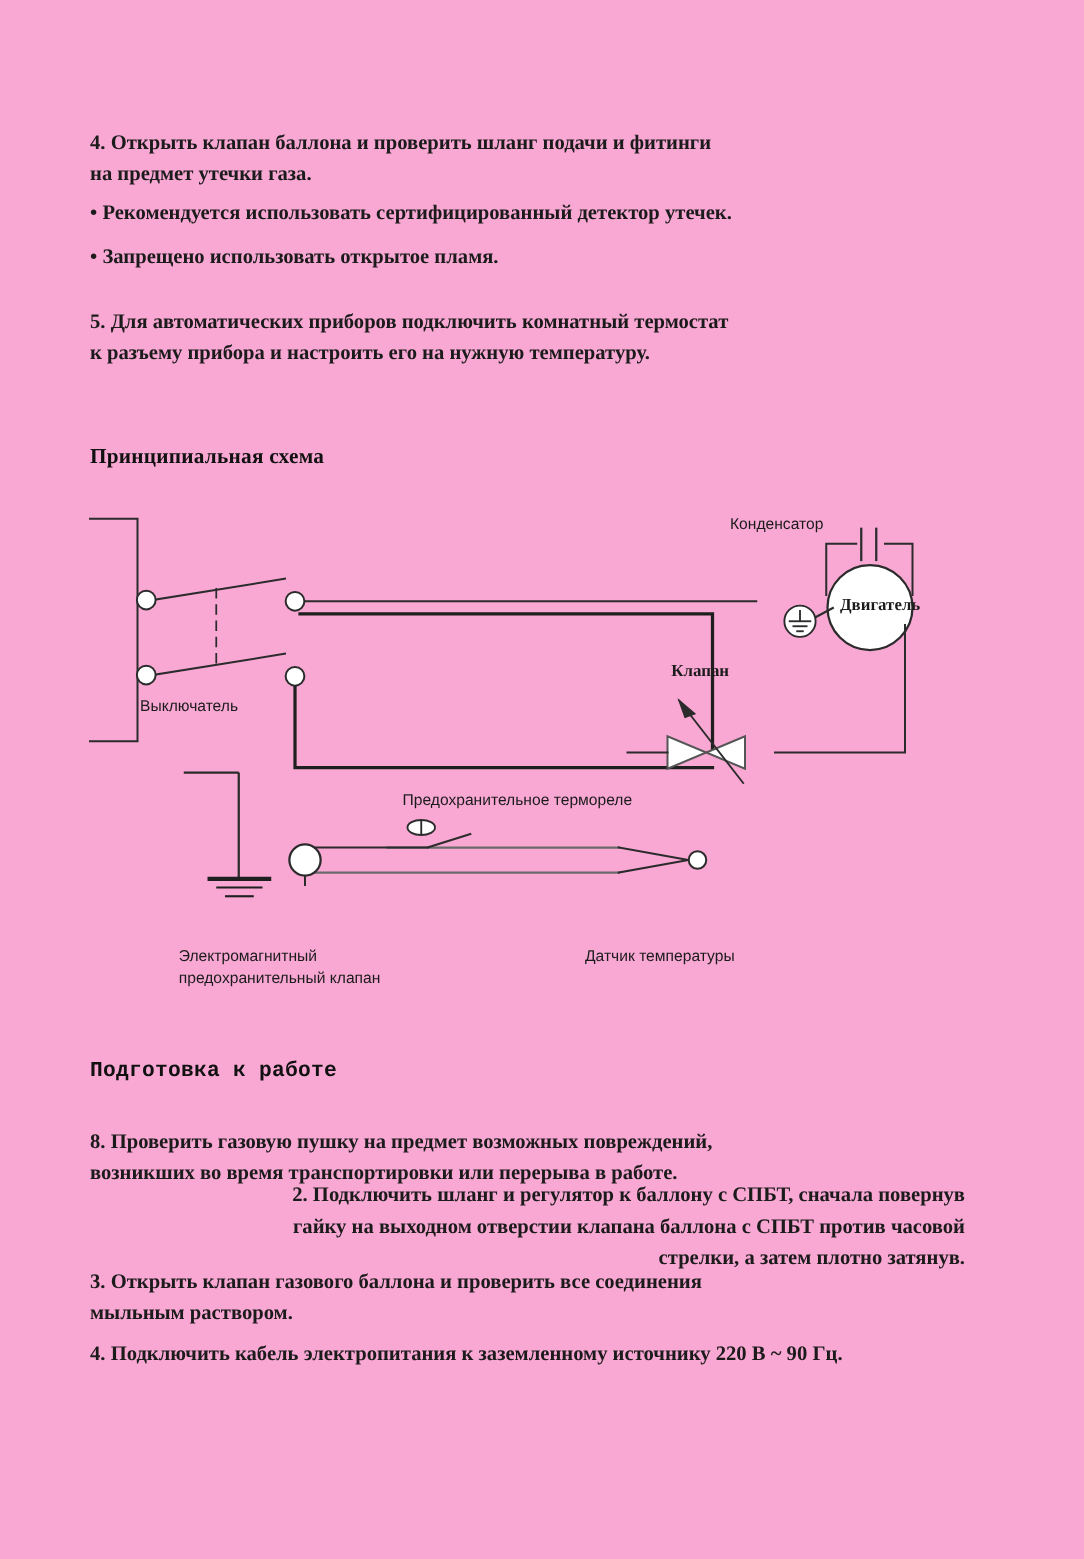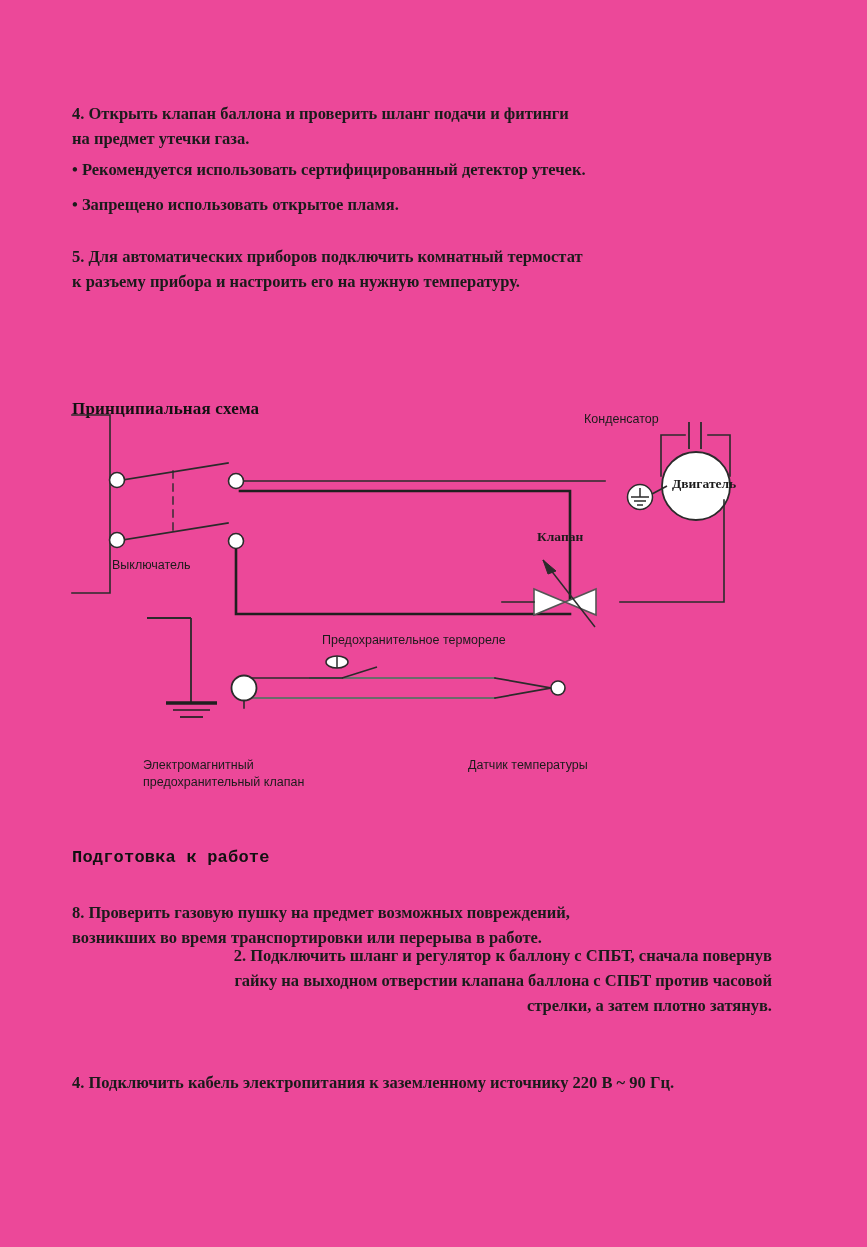--- a/index.html
+++ b/index.html
@@ -5,21 +5,21 @@
 <style>
   html, body {
     margin: 0;
     padding: 0;
     background: #ffffff;
   }
   #page {
     position: relative;
     width: 867px;
     height: 1247px;
-    background: #ec4899;
+    background: #f9a8d4;
     font-family: "Liberation Serif", serif;
     color: #1a1a1a;
     overflow: hidden;
   }
 
   
   .para {
     position: absolute;
     left: 72px;
     width: 700px;
@@ -78,21 +78,21 @@
   <div class="para" style="top:101px;">4. Открыть клапан баллона и проверить шланг подачи и фитинги
 на предмет утечки газа.</div>
 
   <div class="para" style="top:192px;">• Запрещено использовать открытое пламя.</div>
 
   <div class="para" style="top:157px;">• Рекомендуется использовать сертифицированный детектор утечек.</div>
 
   <div class="para" style="top:244px;">5. Для автоматических приборов подключить комнатный термостат
 к разъему прибора и настроить его на нужную температуру.</div>
 
-  <div class="section-head" style="top:355px;margin-top:44px;">Принципиальная схема</div>
+  <div class="section-head" style="top:355px;">Принципиальная схема</div>
 
   <div id="schematic">
     <svg width="740" height="395" viewBox="0 0 740 395" xmlns="http://www.w3.org/2000/svg">
 
       <g fill="none" stroke="#2b2b2b" stroke-width="1.6" stroke-linecap="square">
 
         <path d="M 12,10 L 50,10 L 50,75"></path>
 
         <path d="M 50,75 L 50,135"></path>
 
@@ -225,20 +225,22 @@
 
   <div class="section-head" style="top:848px;font-family:Liberation Mono, monospace;">Подготовка к работе</div>
 
   <div class="para" style="top:900px;">8. Проверить газовую пушку на предмет возможных повреждений,
 возникших во время транспортировки или перерыва в работе.</div>
 
   <div class="para" style="top:943px;text-align:right;">2. Подключить шланг и регулятор к баллону с СПБТ, сначала повернув
 гайку на выходном отверстии клапана баллона с СПБТ против часовой
 стрелки, а затем плотно затянув.</div>
 
+  <div class="para" style="top:1012px;">3. Открыть клапан газового баллона и проверить все соединения
+мыльным раствором.</div>
 
   <div class="para" style="top:1070px;">4. Подключить кабель электропитания к заземленному источнику 220 В ~ 90 Гц.</div>
 
   <div id="footer">
     
     
     
   </div>
 
 </div>

